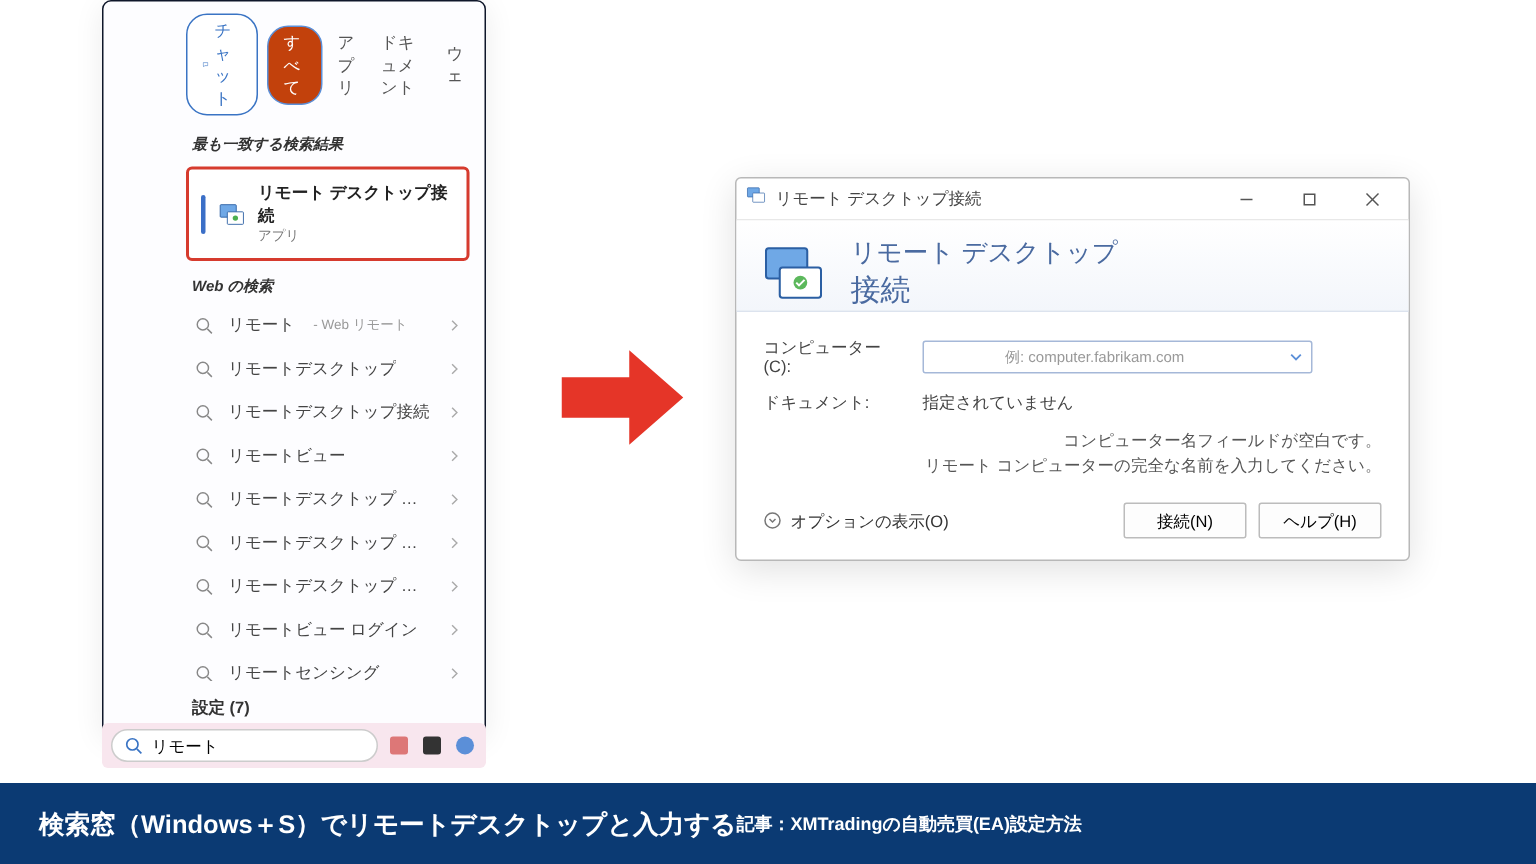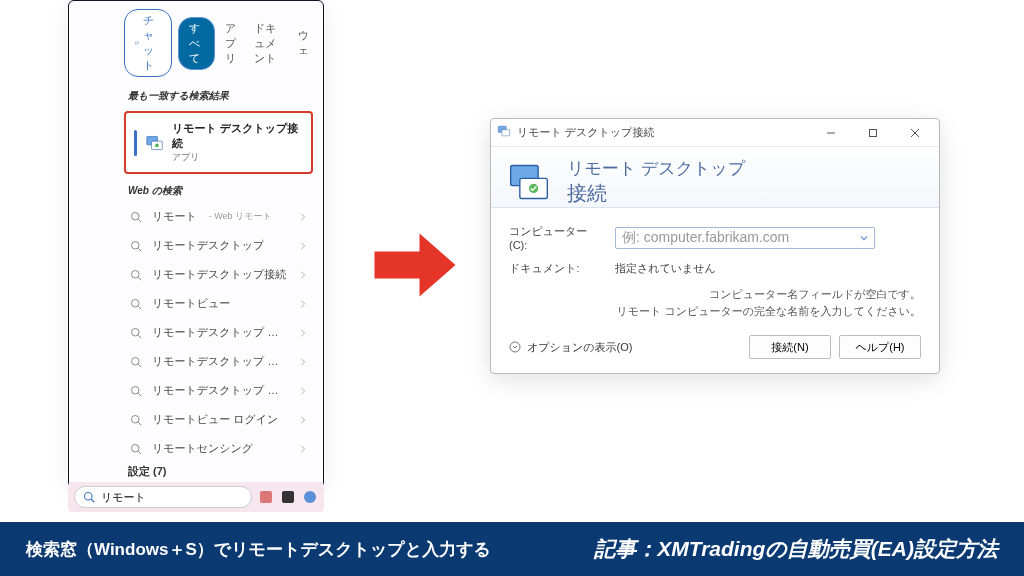--- a/index.html
+++ b/index.html
@@ -13,21 +13,21 @@
   background: #fdfdff; border: 1px solid #0f172a; border-radius: 6px;
   box-shadow: 0 4px 20px rgba(0,0,0,0.08);
   display: flex; flex-direction: column; padding-left: 45px;
 }
 .tabs-row { display: flex; gap: 6px; padding: 8px 10px 6px; align-items: center; }
 .tab-pill {
   font-size: 11px; padding: 3px 10px; border-radius: 14px;
   border: 1px solid #3a74c4; color: #3a74c4; background: #fff;
   display: inline-flex; align-items: center; gap: 4px;
 }
-.tab-pill.active { background: #0369a1; color: #fff; border-color: #5b8fd8; }
+.tab-pill.active { background: #c2410c; color: #fff; border-color: #5b8fd8; }
 .tab-plain { font-size: 11px; color: #555; padding: 3px 4px; }
 
 .section-label { font-size: 10px; font-weight: 600; color: #333; padding: 6px 14px 4px; font-style: italic; }
 
 .best-match {
   margin: 4px 10px; border: 2px solid #d63b2e; border-radius: 4px;
   padding: 8px 8px; display: flex; align-items: center; gap: 8px; background: #fff;
 }
 .bm-accent { width: 3px; height: 26px; background: #3b6fc7; border-radius: 2px; }
 .bm-icon { width: 20px; height: 20px; position: relative; }
@@ -91,41 +91,41 @@
 .rdc-heading .h2 { font-size: 20px; color: #4a6aa0; font-weight: 400; }
 
 .rdc-body { padding: 16px 18px 14px; font-size: 11px; color: #444; }
 .formrow { display: flex; align-items: center; gap: 10px; margin-bottom: 10px; }
 .formrow .lbl { width: 96px; }
 .combo {
   flex: 1; max-width: 260px; height: 22px; border: 1px solid #a5b8d8; border-radius: 2px;
   display: flex; align-items: center; justify-content: space-between; padding: 0 6px;
   color: #999; background: #fff;
 }
-.combo .cv { font-size: 14px; }
+.combo .cv { font-size: 10px; margin-left: 48px; }
 .msg { color: #555; line-height: 1.5; margin: 10px 0 16px; font-size: 11px; text-align: right; }
 
 .rdc-footer {
   display: flex; align-items: center; justify-content: space-between;
 }
 .opt-toggle { display: flex; align-items: center; gap: 6px; font-size: 11px; color: #333; }
 .btns { display: flex; gap: 8px; }
 .btn {
   min-width: 82px; height: 24px; border: 1px solid #bcbcbc; background: #fdfdfd;
   border-radius: 2px; font-size: 11px; display: inline-flex; align-items: center; justify-content: center;
 }
 
 
 .caption {
   position: absolute; left: 0; bottom: 0; width: 100%; height: 54px;
   background: #0b3a73; color: #fff; display: flex; align-items: center;
-  justify-content: space-between; padding: 0 26px; font-weight: 700;
+  padding: 0 26px; font-weight: 700;
 }
 .caption .cap-left { font-size: 17px; }
-.caption .cap-right { font-size: 21px; font-style: italic; }
+.caption .cap-right { font-size: 12px; }
 </style>
 </head>
 <body>
 
 <div class="canvas">
 
   <div class="search-panel">
     <div class="tabs-row">
       <span class="tab-pill">
         <svg viewBox="0 0 16 16" width="10" height="10">

